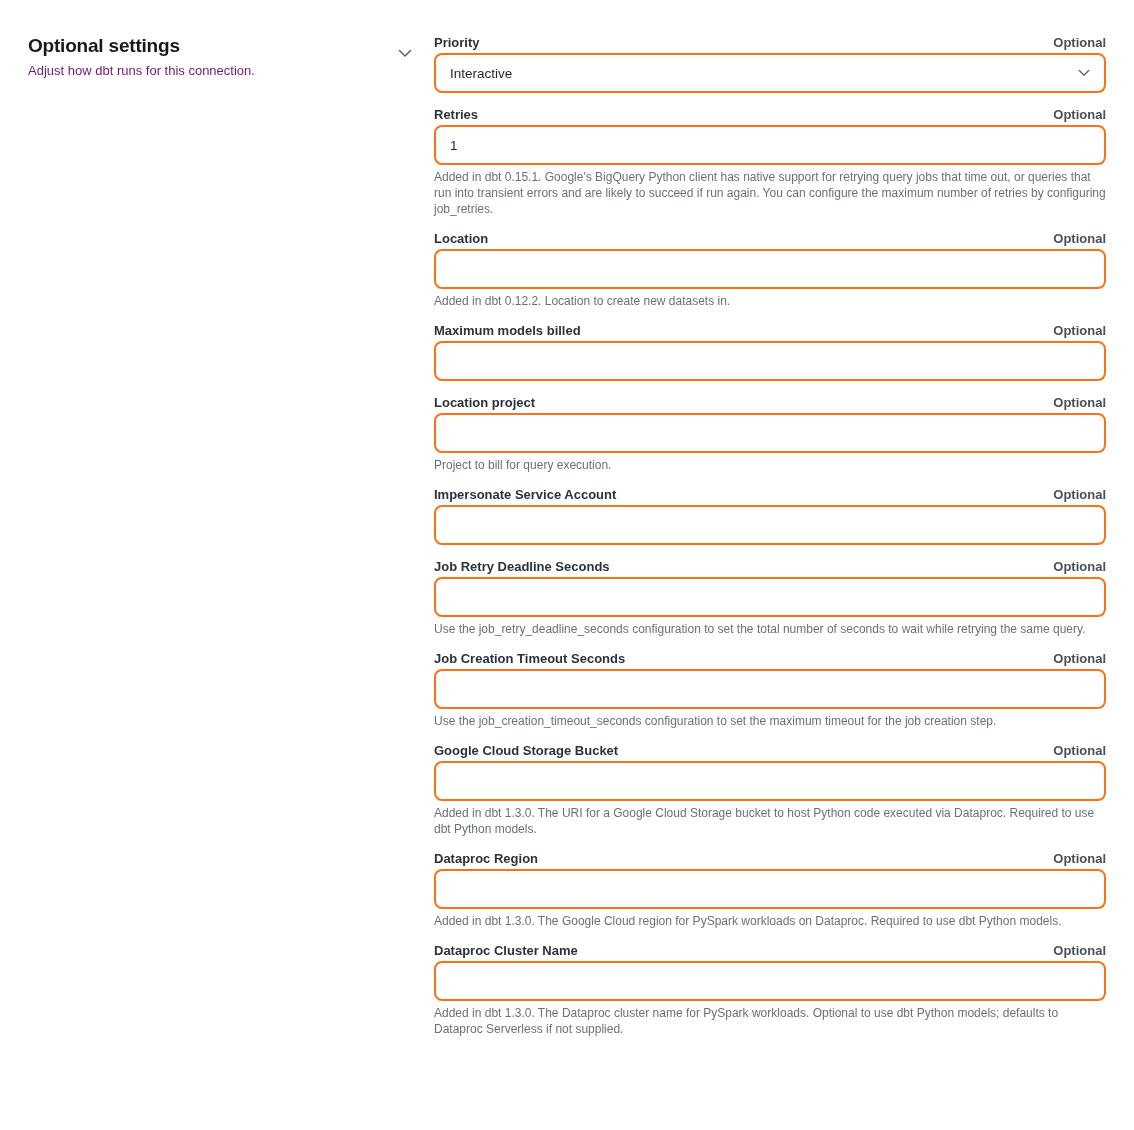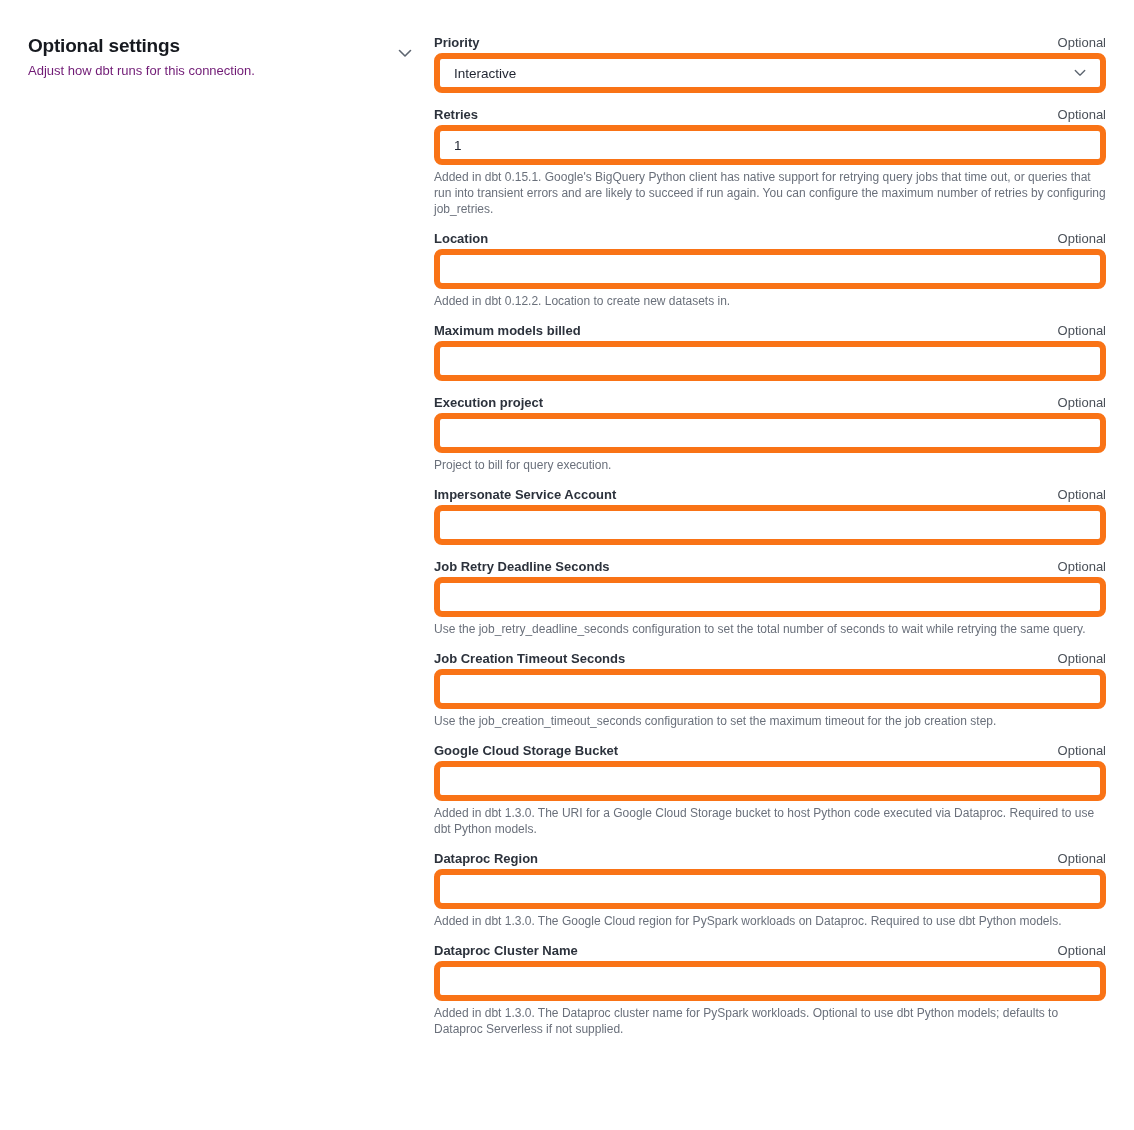--- a/index.html
+++ b/index.html
@@ -57,27 +57,27 @@
     margin-bottom: 3px;
     line-height: 15px;
   }
   .field-label {
     font-size: 13px;
     font-weight: 700;
     color: #2c323c;
   }
   .optional-badge {
     font-size: 13px;
-    font-weight: 400;
+    font-weight: 700;
     color: #4a5058;
   }
   .input-control, .select-control {
     width: 100%;
     height: 40px;
-    border: 6px solid #f97316;
+    border: 2px solid #f97316;
     border-radius: 8px;
     background: #ffffff;
     font-family: "Liberation Sans", sans-serif;
     font-size: 13.5px;
     color: #1f2430;
     padding: 0 14px;
     outline: none;
   }
   .select-control {
     display: flex;
@@ -149,21 +149,21 @@
       <div class="field-head">
         <span class="field-label">Maximum models billed</span>
         <span class="optional-badge">Optional</span>
       </div>
       
       <input class="input-control" type="text" value="" style="">
     </div>
 
     <div class="field">
       <div class="field-head">
-        <span class="field-label">Execution project</span>
+        <span class="field-label">Location project</span>
         <span class="optional-badge">Optional</span>
       </div>
       
       <input class="input-control" type="text" value="" style="">
       <p class="field-help">Project to bill for query execution.</p>
     </div>
 
     <div class="field">
       <div class="field-head">
         <span class="field-label">Impersonate Service Account</span>

